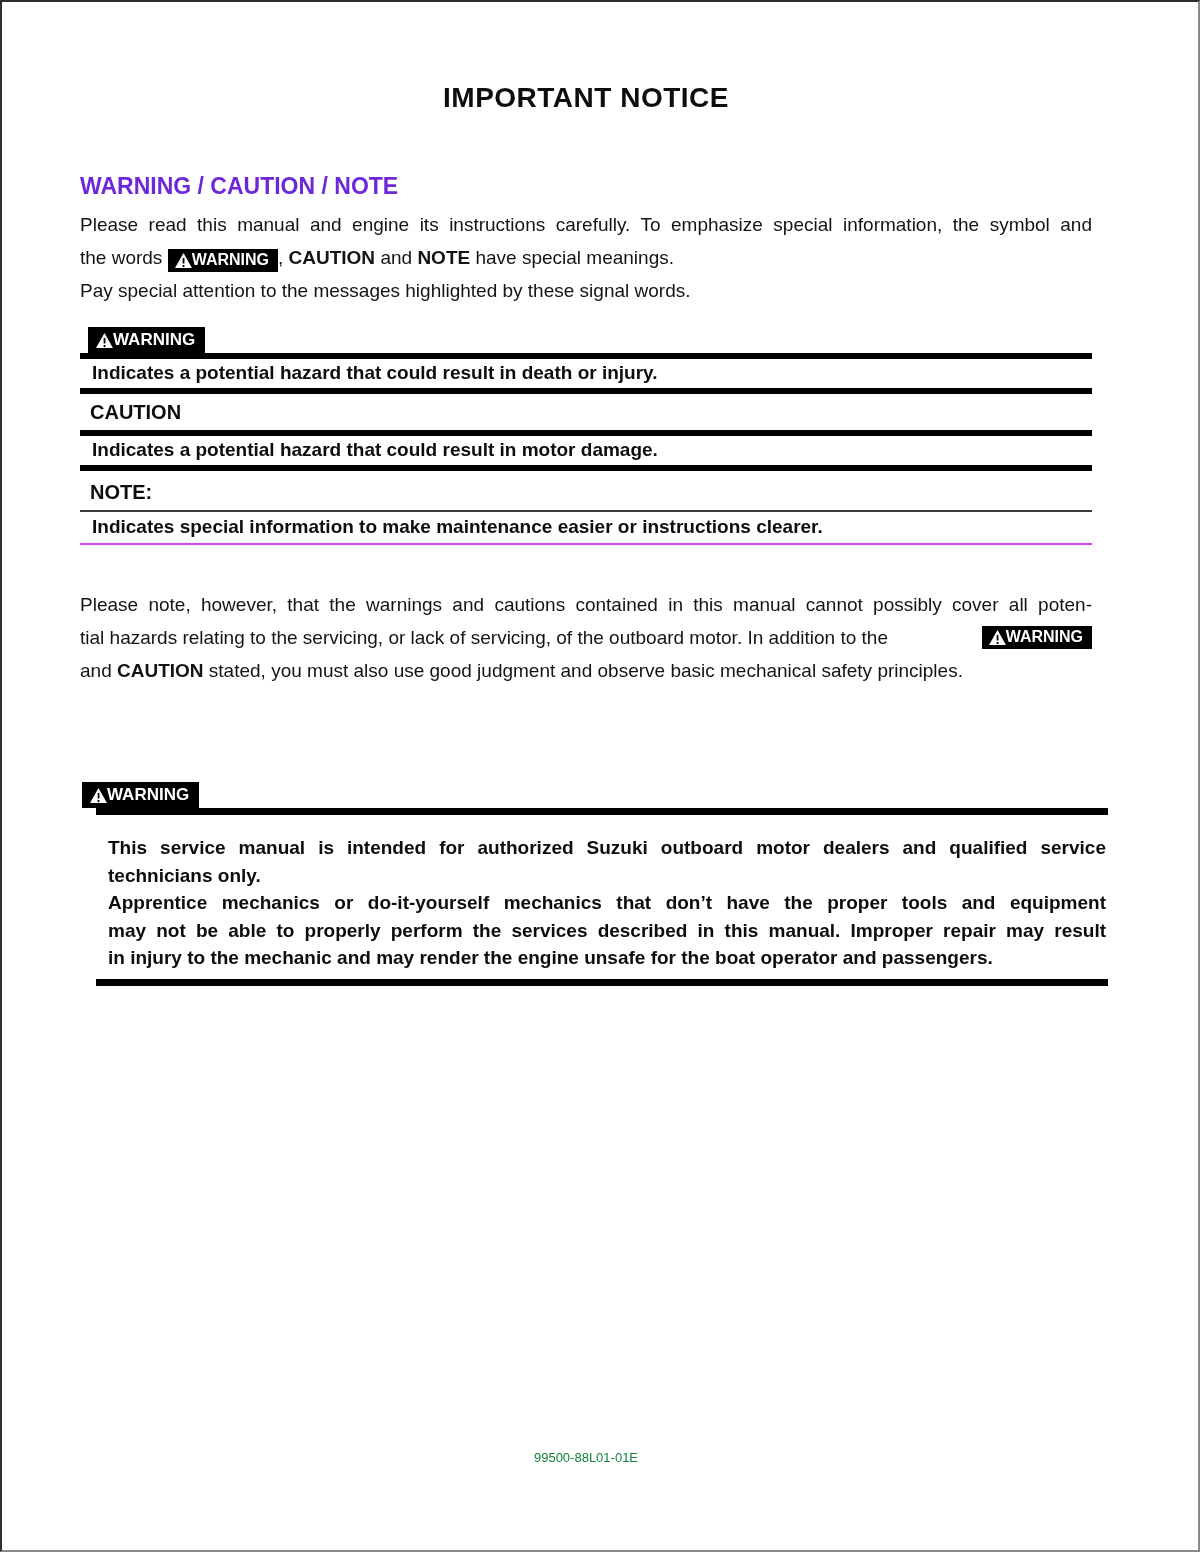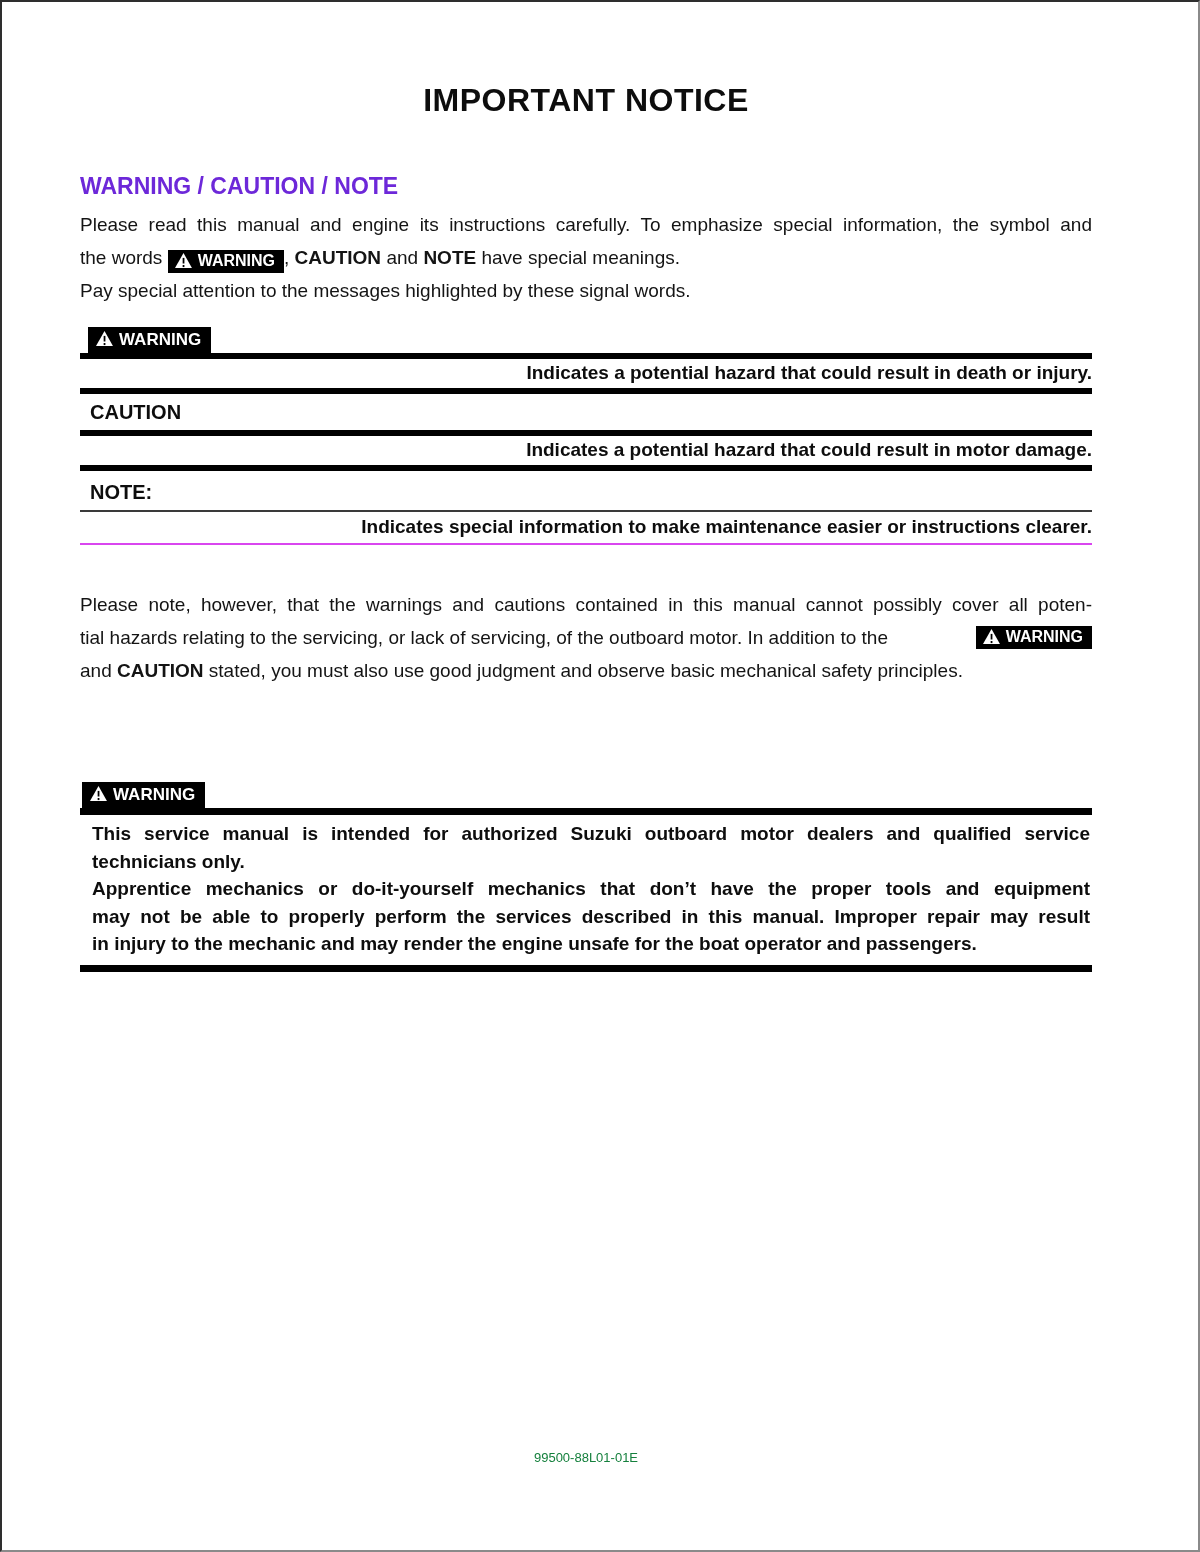--- a/index.html
+++ b/index.html
@@ -19,21 +19,21 @@
     border-left: 2px solid #2e2e2e;
     border-right: 2px solid #8a8a8a;
     border-bottom: 2px solid #8a8a8a;
     overflow: hidden;
   }
   .abs { position: absolute; }
 
   .title {
     top: 80px; left: 78px; width: 1012px;
     text-align: center;
-    font-size: 32px;
+    font-size: 28px;
     font-weight: bold;
     letter-spacing: 0.5px;
     color: #0d0d0d;
   }
   .heading {
     top: 171px; left: 78px;
     font-size: 23px;
     font-weight: bold;
     color: #6d28d9;
   }
@@ -48,22 +48,21 @@
   .jl { text-align: justify; text-align-last: justify; }
   .flexline {
     display: flex;
     justify-content: space-between;
     align-items: center;
   }
   .b { font-weight: bold; }
 
   .badge {
     display: inline-flex;
-    align-items: flex-start;
-    gap: 6px;
+    align-items: flex-end;
     background: #000000;
     color: #ffffff;
     font-weight: bold;
     font-size: 16px;
     line-height: 1;
     padding: 3px 9px 4px 7px;
     vertical-align: -4px;
     white-space: nowrap;
   }
   .badge svg { width: 17px; height: 15px; display: block; }
@@ -79,34 +78,33 @@
   .rulebox {
     left: 78px; width: 1012px;
     box-sizing: border-box;
     border-top: 6px solid #000000;
     border-bottom: 6px solid #000000;
     padding: 3px 0 4px 12px;
     font-size: 19px;
     font-weight: bold;
     line-height: 22px;
     color: #0d0d0d;
-    text-align: right;
   }
   .rulebox.thin {
     border-top: 2px solid #3a3a3a;
     border-bottom: 2px solid #d946ef;
     padding: 4px 0 5px 12px;
   }
 
   .bigbox {
-    left: 78px; width: 1012px;
+    left: 94px; width: 1012px;
     box-sizing: border-box;
     border-top: 7px solid #000000;
     border-bottom: 7px solid #000000;
-    padding: 5px 2px 7px 12px;
+    padding: 19px 2px 7px 12px;
     font-size: 19px;
     font-weight: bold;
     color: #0d0d0d;
   }
   .bigbox .wline { line-height: 27.5px; }
 
   .docnum {
     top: 1448px; left: 78px; width: 1012px;
     text-align: center;
     font-size: 13px;

